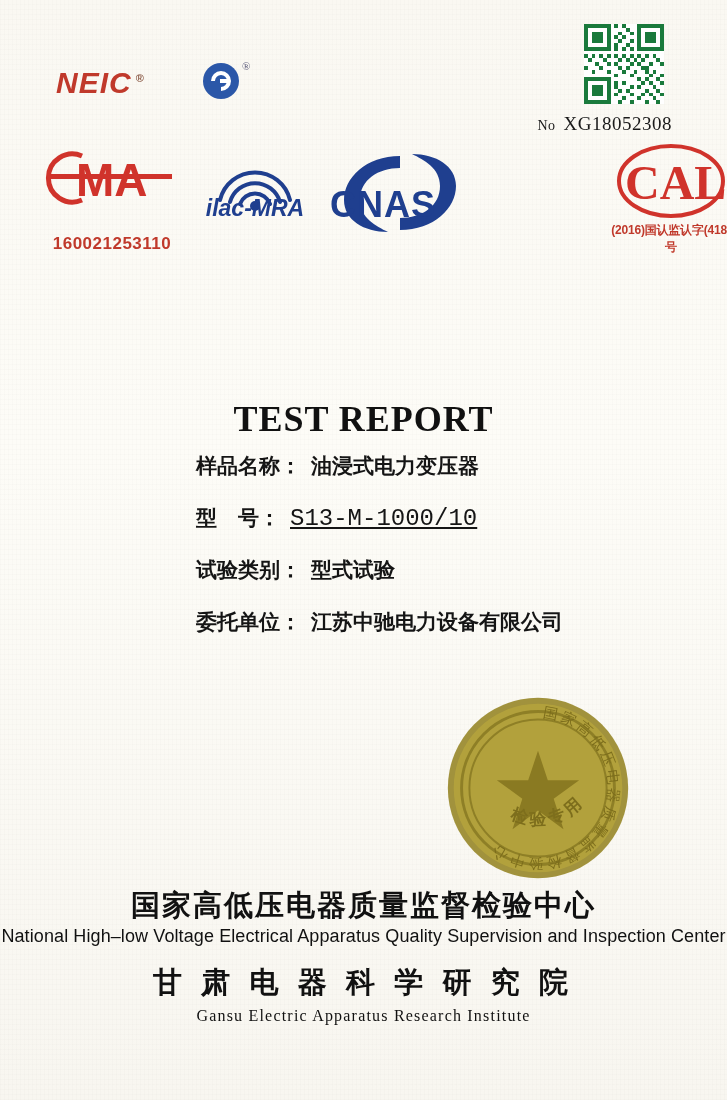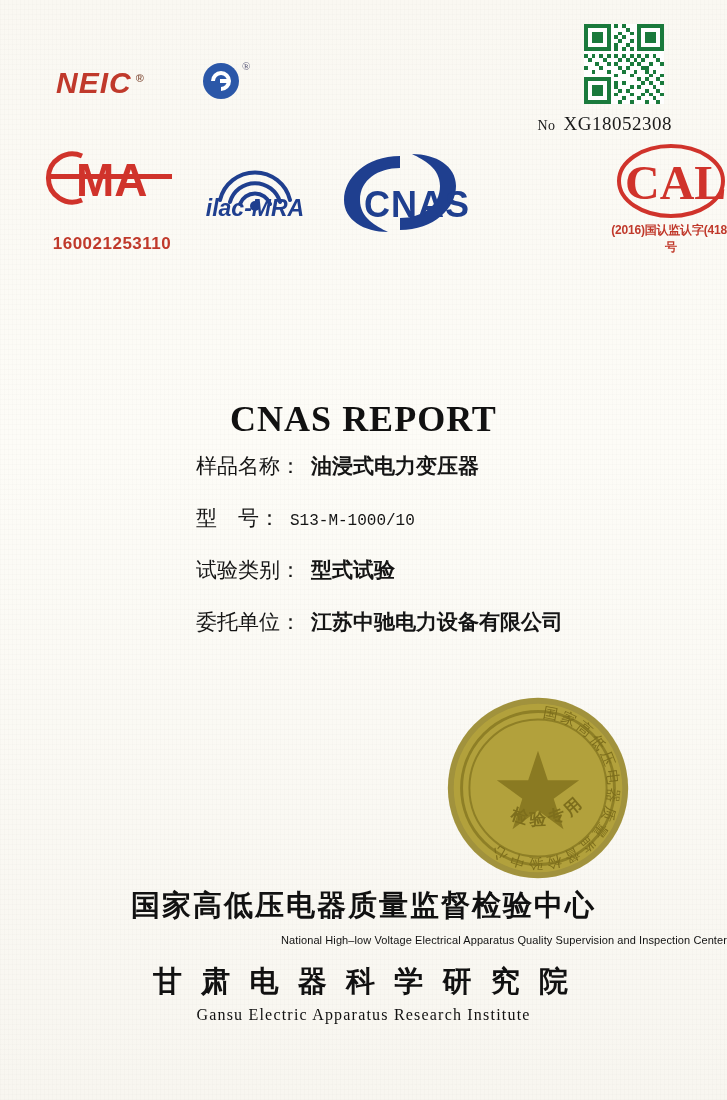--- a/index.html
+++ b/index.html
@@ -146,21 +146,21 @@
     color: #1f3f8f;
     letter-spacing: 0px;
   }
   
   .cnas {
     position: absolute;
     left: 330px;
     top: 8px;
     width: 140px;
     height: 90px;
-    text-align: right;
+    text-align: left;
   }
   .cnas .cnas-text {
     position: absolute;
     left: 0; right: 0;
     top: 36px;
     font-family: "Liberation Sans", sans-serif;
     font-weight: bold;
     font-size: 36px;
     color: #1f3f8f;
     letter-spacing: 1px;
@@ -237,33 +237,34 @@
   }
   .field-row {
     display: flex;
     align-items: baseline;
     margin-bottom: 24px;
     font-size: 21px;
     color: #151515;
   }
   .field-label {
     font-family: "Liberation Serif", serif;
-    font-weight: normal;
+    font-weight: bold;
     white-space: pre;
   }
   .field-value {
     font-family: Liberation Serif, serif;
     font-weight: bold;
     margin-left: 10px;
   }
   .field-value.mono {
     font-family: "Liberation Mono", monospace;
     font-weight: normal;
-    font-size: 16px;
+    font-size: 24px;
     letter-spacing: 0px;
+    text-decoration: underline;
   }
 
   
   .seal {
     position: absolute;
     left: 440px;
     top: 690px;
     width: 196px;
     height: 196px;
   }
@@ -277,25 +278,23 @@
   }
   .org-cn {
     font-family: "Liberation Serif", serif;
     font-weight: bold;
     font-size: 29px;
     letter-spacing: 2px;
     color: #111;
   }
   .org-en {
     font-family: "Liberation Sans", sans-serif;
-    font-size: 11px;
+    font-size: 18px;
     color: #111;
-    margin-top: 8px;
     letter-spacing: 0.1px;
-    text-align: right;
   }
   .inst-cn {
     font-family: "Liberation Serif", serif;
     font-weight: bold;
     font-size: 29px;
     letter-spacing: 6px;
     color: #111;
     margin-top: 16px;
   }
   .inst-en {
@@ -480,21 +479,21 @@
       <div class="cal-mark">
         <svg width="120" height="78" viewBox="0 0 120 78">
           <ellipse cx="60" cy="39" rx="52" ry="35" fill="none" stroke="#d0332b" stroke-width="4"></ellipse>
           <text x="14" y="57" font-family="Liberation Serif, serif" font-size="48" font-weight="bold" fill="#d0332b">CAL</text>
         </svg>
       </div>
       <div class="cal-no">(2016)国认监认字(418)号</div>
     </div>
   </div>
 
-  <div class="title-en">CNAS REPORT</div>
+  <div class="title-en">TEST REPORT</div>
 
   <div class="fields">
     <div class="field-row">
       <span class="field-label">样品名称：</span>
       <span class="field-value">油浸式电力变压器</span>
     </div>
     <div class="field-row">
       <span class="field-label">型    号：</span>
       <span class="field-value mono">S13-M-1000/10</span>
     </div>

